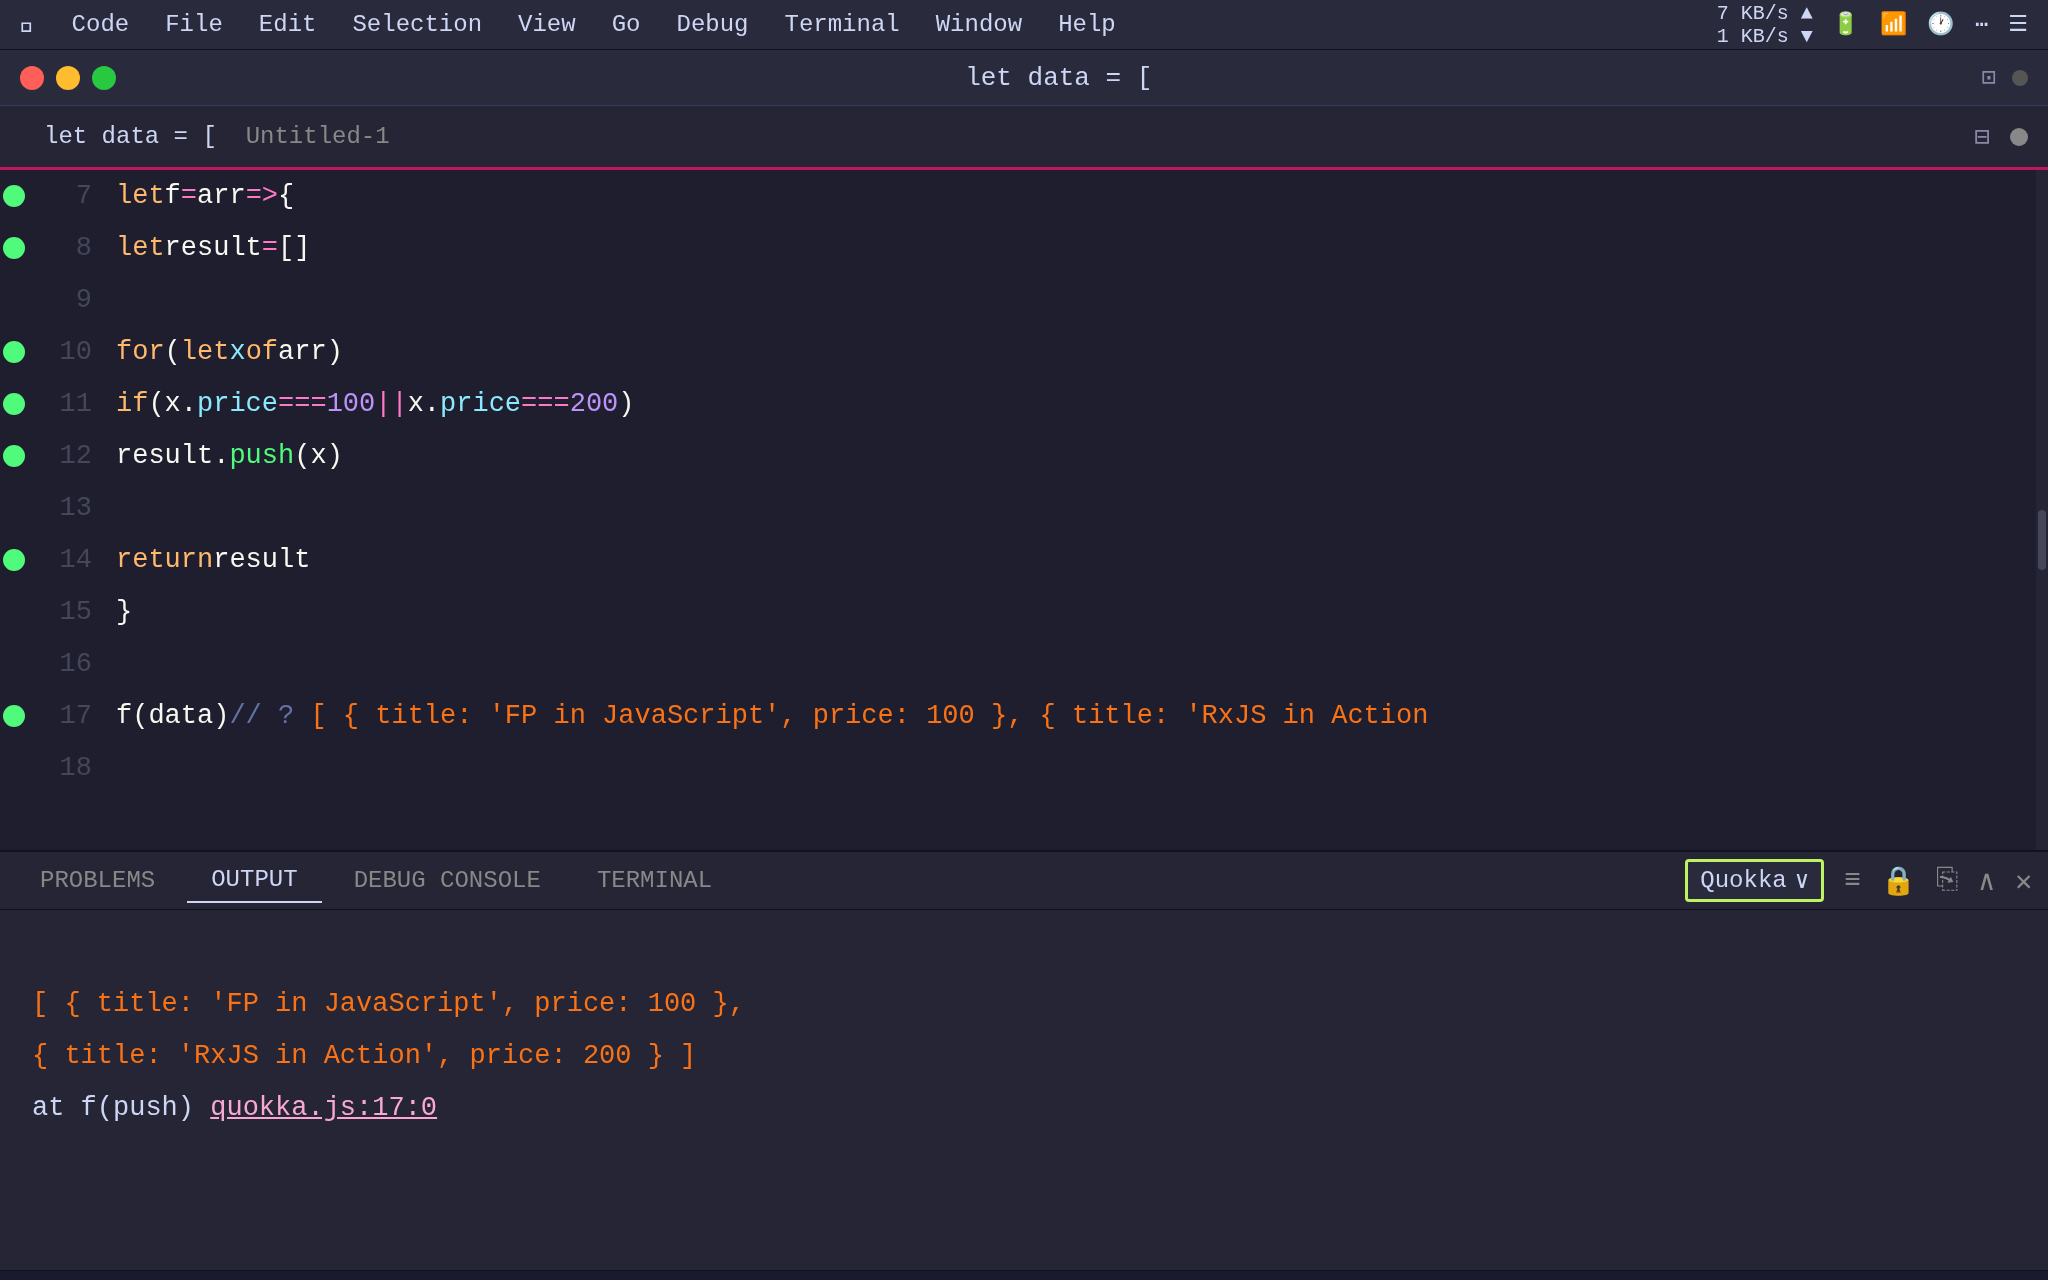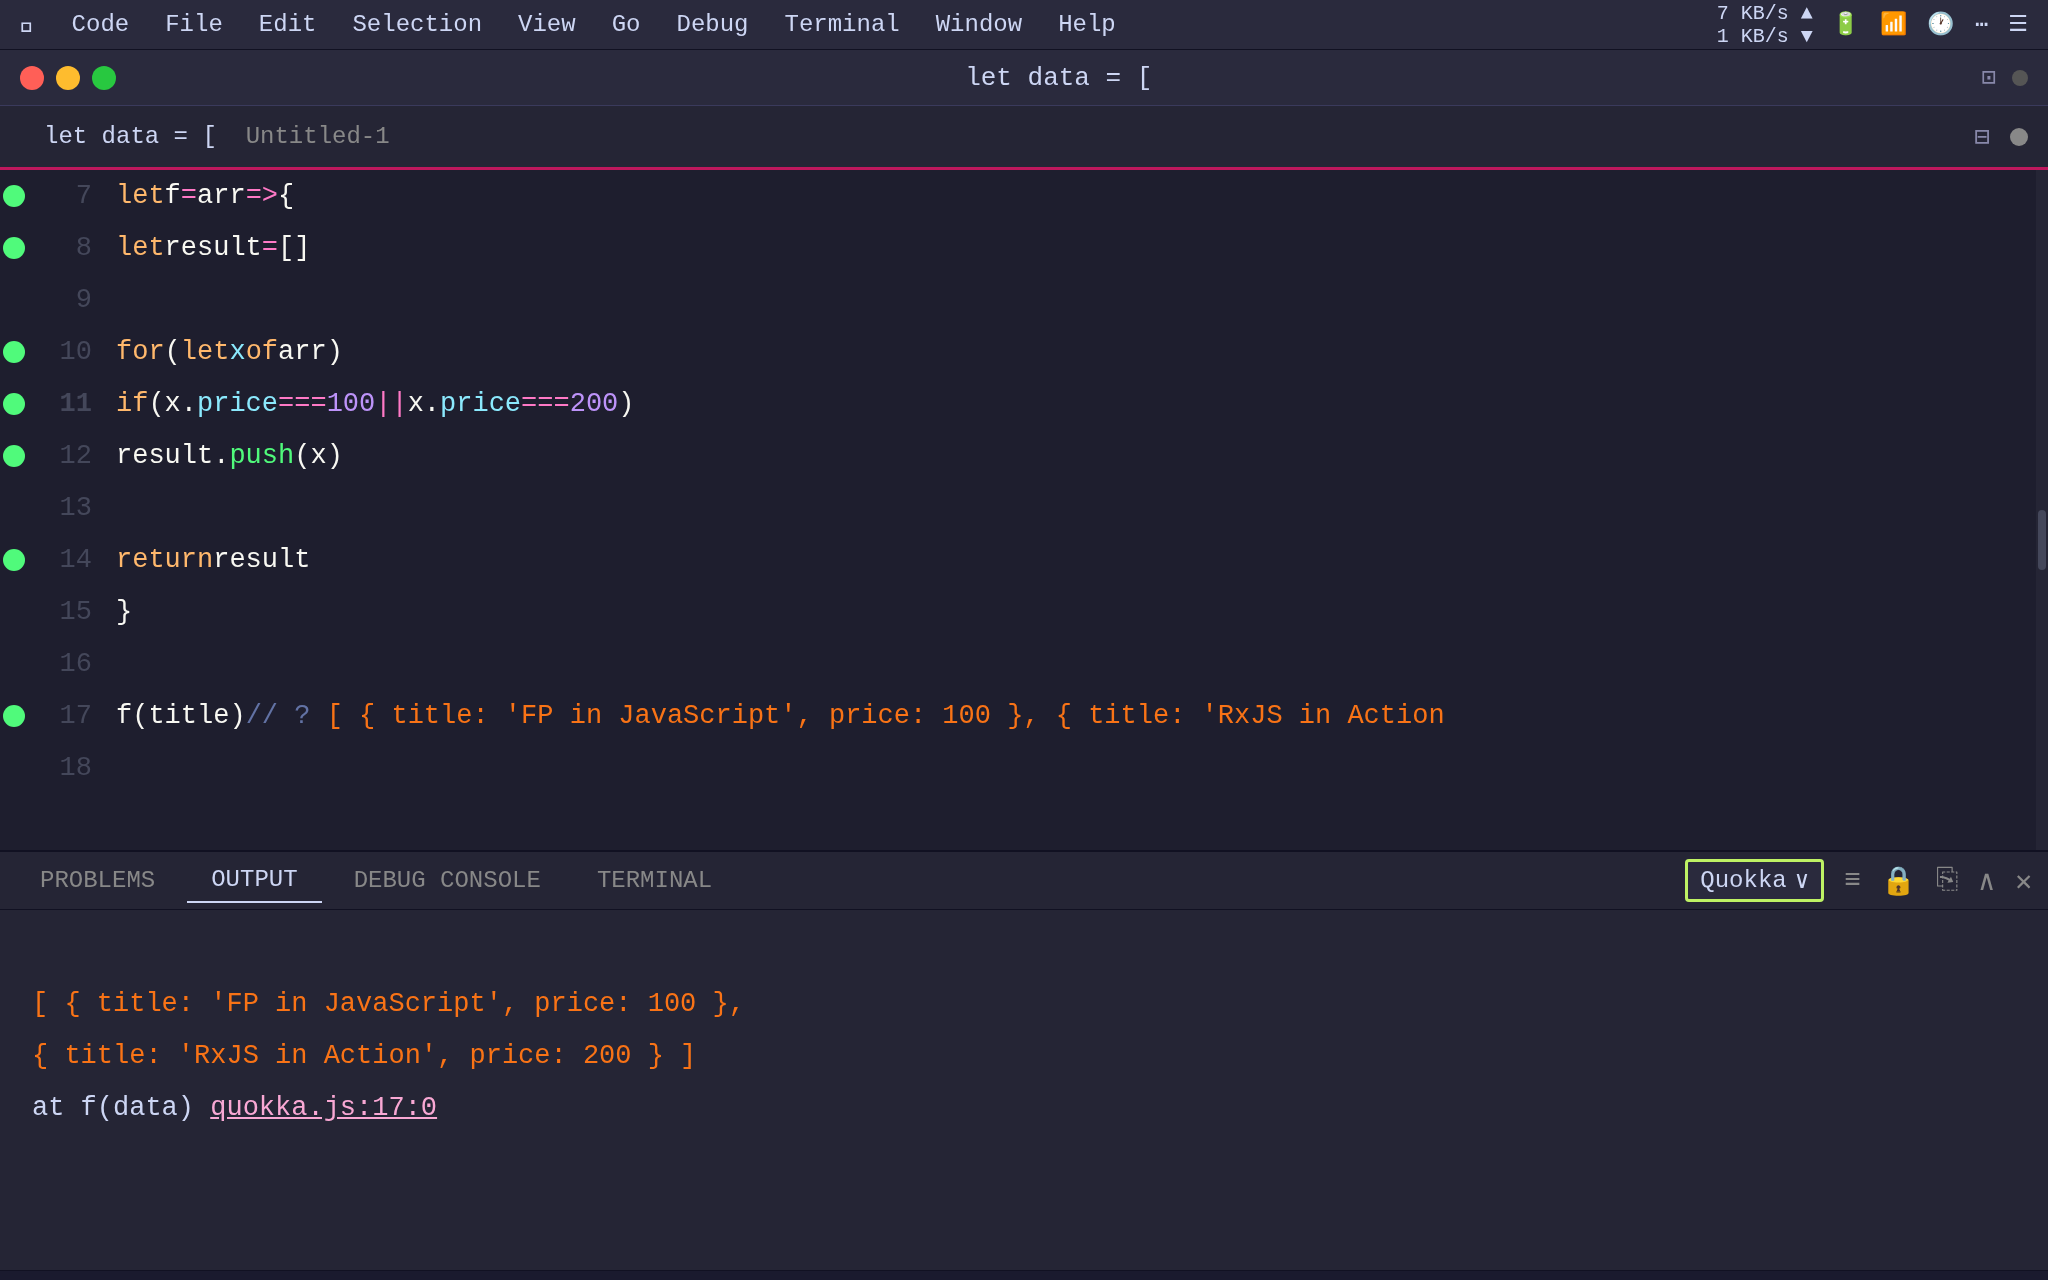--- a/index.html
+++ b/index.html
@@ -325,42 +325,42 @@
         <div class="gutter-dot empty"></div>
         <div class="gutter-dot"></div>
         <div class="gutter-dot empty"></div>
       </div>
 
     <div class="line-numbers" id="line-numbers">
     <div style="height: 52px; line-height: 52px; font-size: 27px;">7</div>
         <div style="height: 52px; line-height: 52px; font-size: 27px;">8</div>
         <div style="height: 52px; line-height: 52px; font-size: 27px;">9</div>
         <div style="height: 52px; line-height: 52px; font-size: 27px;">10</div>
-        <div style="height: 52px; line-height: 52px; font-size: 27px; font-weight: bold;">11</div>
+        <div style="height: 52px; line-height: 52px; font-size: 27px;">11</div>
         <div style="height: 52px; line-height: 52px; font-size: 27px;">12</div>
         <div style="height: 52px; line-height: 52px; font-size: 27px;">13</div>
         <div style="height: 52px; line-height: 52px; font-size: 27px;">14</div>
         <div style="height: 52px; line-height: 52px; font-size: 27px;">15</div>
         <div style="height: 52px; line-height: 52px; font-size: 27px;">16</div>
         <div style="height: 52px; line-height: 52px; font-size: 27px;">17</div>
         <div style="height: 52px; line-height: 52px; font-size: 27px;">18</div>
       </div>
 
     <div class="code-lines" id="code-lines">
     <div class="code-line"><span class="kw-orange">let</span> <span class="kw-white">f</span> <span class="kw-op">=</span> <span class="kw-white">arr</span> <span class="kw-op">=&gt;</span> <span class="kw-white">{</span></div>
         <div class="code-line">    <span class="kw-orange">let</span> <span class="kw-white">result</span> <span class="kw-op">=</span> <span class="kw-white">[]</span></div>
         <div class="code-line"></div>
         <div class="code-line">    <span class="kw-orange">for</span> <span class="kw-white">(</span><span class="kw-orange">let</span> <span class="kw-cyan">x</span> <span class="kw-orange">of</span> <span class="kw-white">arr)</span></div>
         <div class="code-line">      <span class="kw-orange">if</span> <span class="kw-white">(x.</span><span class="kw-cyan">price</span> <span class="kw-op">===</span> <span class="kw-num">100</span> <span class="kw-op">||</span>  <span class="kw-white">x.</span><span class="kw-cyan">price</span> <span class="kw-op">===</span> <span class="kw-num">200</span><span class="kw-white">)</span></div>
         <div class="code-line">        <span class="kw-white">result.</span><span class="kw-green">push</span><span class="kw-white">(x)</span></div>
         <div class="code-line"></div>
         <div class="code-line">    <span class="kw-orange">return</span> <span class="kw-white">result</span></div>
         <div class="code-line">  <span class="kw-white">}</span></div>
         <div class="code-line"></div>
-        <div class="code-line"><span class="kw-white">f(title)</span> <span class="kw-gray">// ? </span><span class="quokka-teal">[ { title: 'FP in JavaScript', price: 100 }, { title: 'RxJS in Action</span></div>
+        <div class="code-line"><span class="kw-white">f(data)</span> <span class="kw-gray">// ? </span><span class="quokka-teal">[ { title: 'FP in JavaScript', price: 100 }, { title: 'RxJS in Action</span></div>
         <div class="code-line"></div>
       </div>
 
     <div class="scrollbar">
       <div class="scrollbar-thumb"></div>
     </div>
   </div>
 </div>
 
 <div class="panel-bottom">
@@ -381,21 +381,21 @@
       <span class="pt-icon">∧</span>
       <span class="pt-icon">✕</span>
     </div>
   </div>
 
   <div class="panel-output">
     <div>&nbsp;</div>
     <div class="quokka-teal">[ { title: 'FP in JavaScript', price: 100 },</div>
     <div class="quokka-teal">  { title: 'RxJS in Action', price: 200 } ]</div>
     <div>
-      <span style="color:#cdd6f4;">  at f(data) </span><span class="quokka-link" style="color:#f9a8d4;">quokka.js:17:0</span>
+      <span style="color:#cdd6f4;">  at f(push) </span><span class="quokka-link" style="color:#f9a8d4;">quokka.js:17:0</span>
     </div>
   </div>
 </div>
 
 <div class="status-bar">
   
   
 </div>
 
 </body></html>

